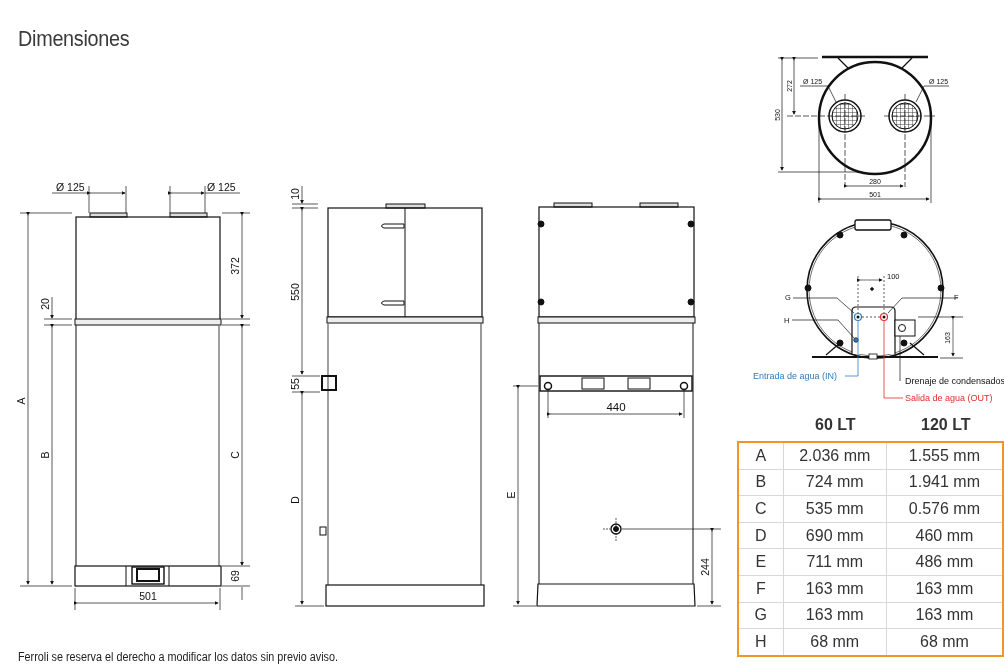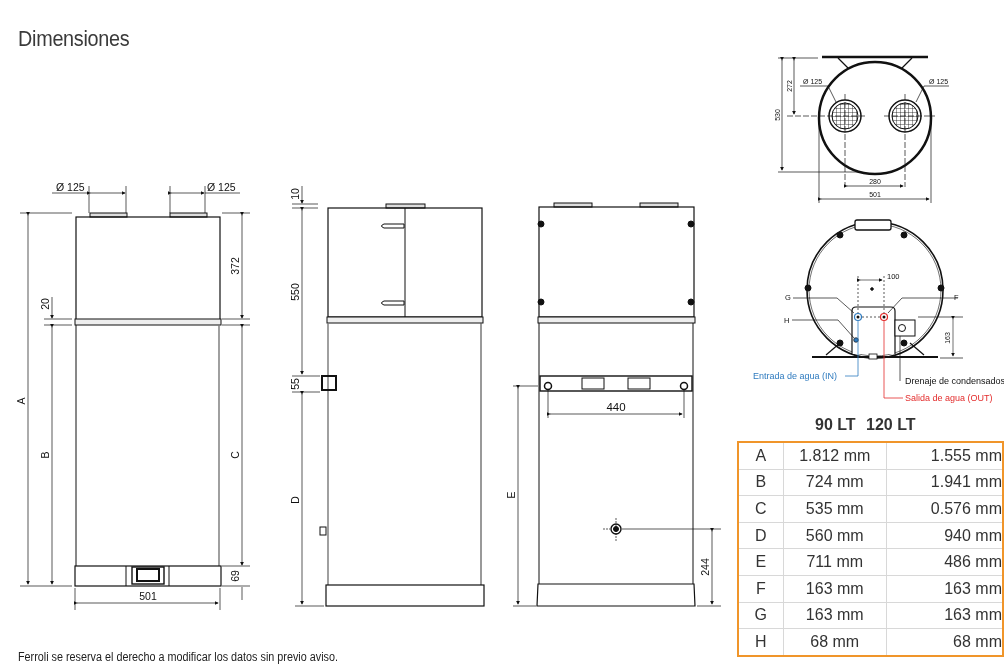--- a/index.html
+++ b/index.html
@@ -5,21 +5,21 @@
   html, body { margin:0; padding:0; background:#ffffff; }
   body { width:1004px; height:665px; position:relative; overflow:hidden; font-family:"Liberation Sans", sans-serif; }
   .title { position:absolute; left:18px; top:26px; font-family:"Liberation Sans", sans-serif; font-size:22px; color:#3a3a3a; letter-spacing:-0.3px; transform:scaleX(0.9); transform-origin:left top; }
   .footer { position:absolute; left:18px; top:650px; font-size:12px; color:#222; transform:scaleX(0.9); transform-origin:left top; }
   svg.draw { position:absolute; left:0; top:0; }
   svg text { font-family:"Liberation Sans", sans-serif; fill:#111; }
   .dimtable { position:absolute; left:737px; top:441px; border-collapse:collapse; border:2px solid #f0952a; }
   .dimtable td { border:1px solid #d8d8d8; height:25.6px; padding:0; text-align:center; font-size:16px; color:#333; transform-origin:center; }
   .dimtable td.l { width:44px; }
   .dimtable td.c { width:103px; }
-  .dimtable td.c2 { width:116px;text-align:right; }
+  .dimtable td.c2 { width:116px; }
   .thead { position:absolute; top:416px; font-size:16px; font-weight:bold; color:#333; }
   .lbl-in { fill:#2f7bbf; }
   .lbl-out { fill:#e32b2b; }
 </style>
 </head>
 <body>
 
 <div class="title">Dimensiones</div>
 
 <svg class="draw" width="1004" height="665" viewBox="0 0 1004 665">
@@ -243,44 +243,44 @@
     <text x="785" y="300">G</text>
     <text x="954" y="300">F</text>
     <text x="784" y="323">H</text>
     <text transform="translate(950,338) rotate(-90)" text-anchor="middle" font-size="7">163</text>
     <text x="753" y="379" font-size="9" class="lbl-in">Entrada de agua (IN)</text>
     <text x="905" y="384" font-size="9">Drenaje de condensados</text>
     <text x="905" y="401" font-size="9" class="lbl-out">Salida de agua (OUT)</text>
   </g>
 </svg>
 
-<div class="thead" style="left:815px;">90 LT</div>
-<div class="thead" style="left:866px;">120 LT</div>
+<div class="thead" style="left:815px;">60 LT</div>
+<div class="thead" style="left:921px;">120 LT</div>
 
 <table class="dimtable">
   <tbody>
     <tr>
       <td class="l">A</td>
-      <td class="c">1.812 mm</td>
+      <td class="c">2.036 mm</td>
       <td class="c2">1.555 mm</td>
     </tr>
     <tr>
       <td class="l">B</td>
       <td class="c">724 mm</td>
       <td class="c2">1.941 mm</td>
     </tr>
     <tr>
       <td class="l">C</td>
       <td class="c">535 mm</td>
       <td class="c2">0.576 mm</td>
     </tr>
     <tr>
       <td class="l">D</td>
-      <td class="c">560 mm</td>
-      <td class="c2">940 mm</td>
+      <td class="c">690 mm</td>
+      <td class="c2">460 mm</td>
     </tr>
     <tr>
       <td class="l">E</td>
       <td class="c">711 mm</td>
       <td class="c2">486 mm</td>
     </tr>
     <tr>
       <td class="l">F</td>
       <td class="c">163 mm</td>
       <td class="c2">163 mm</td>

